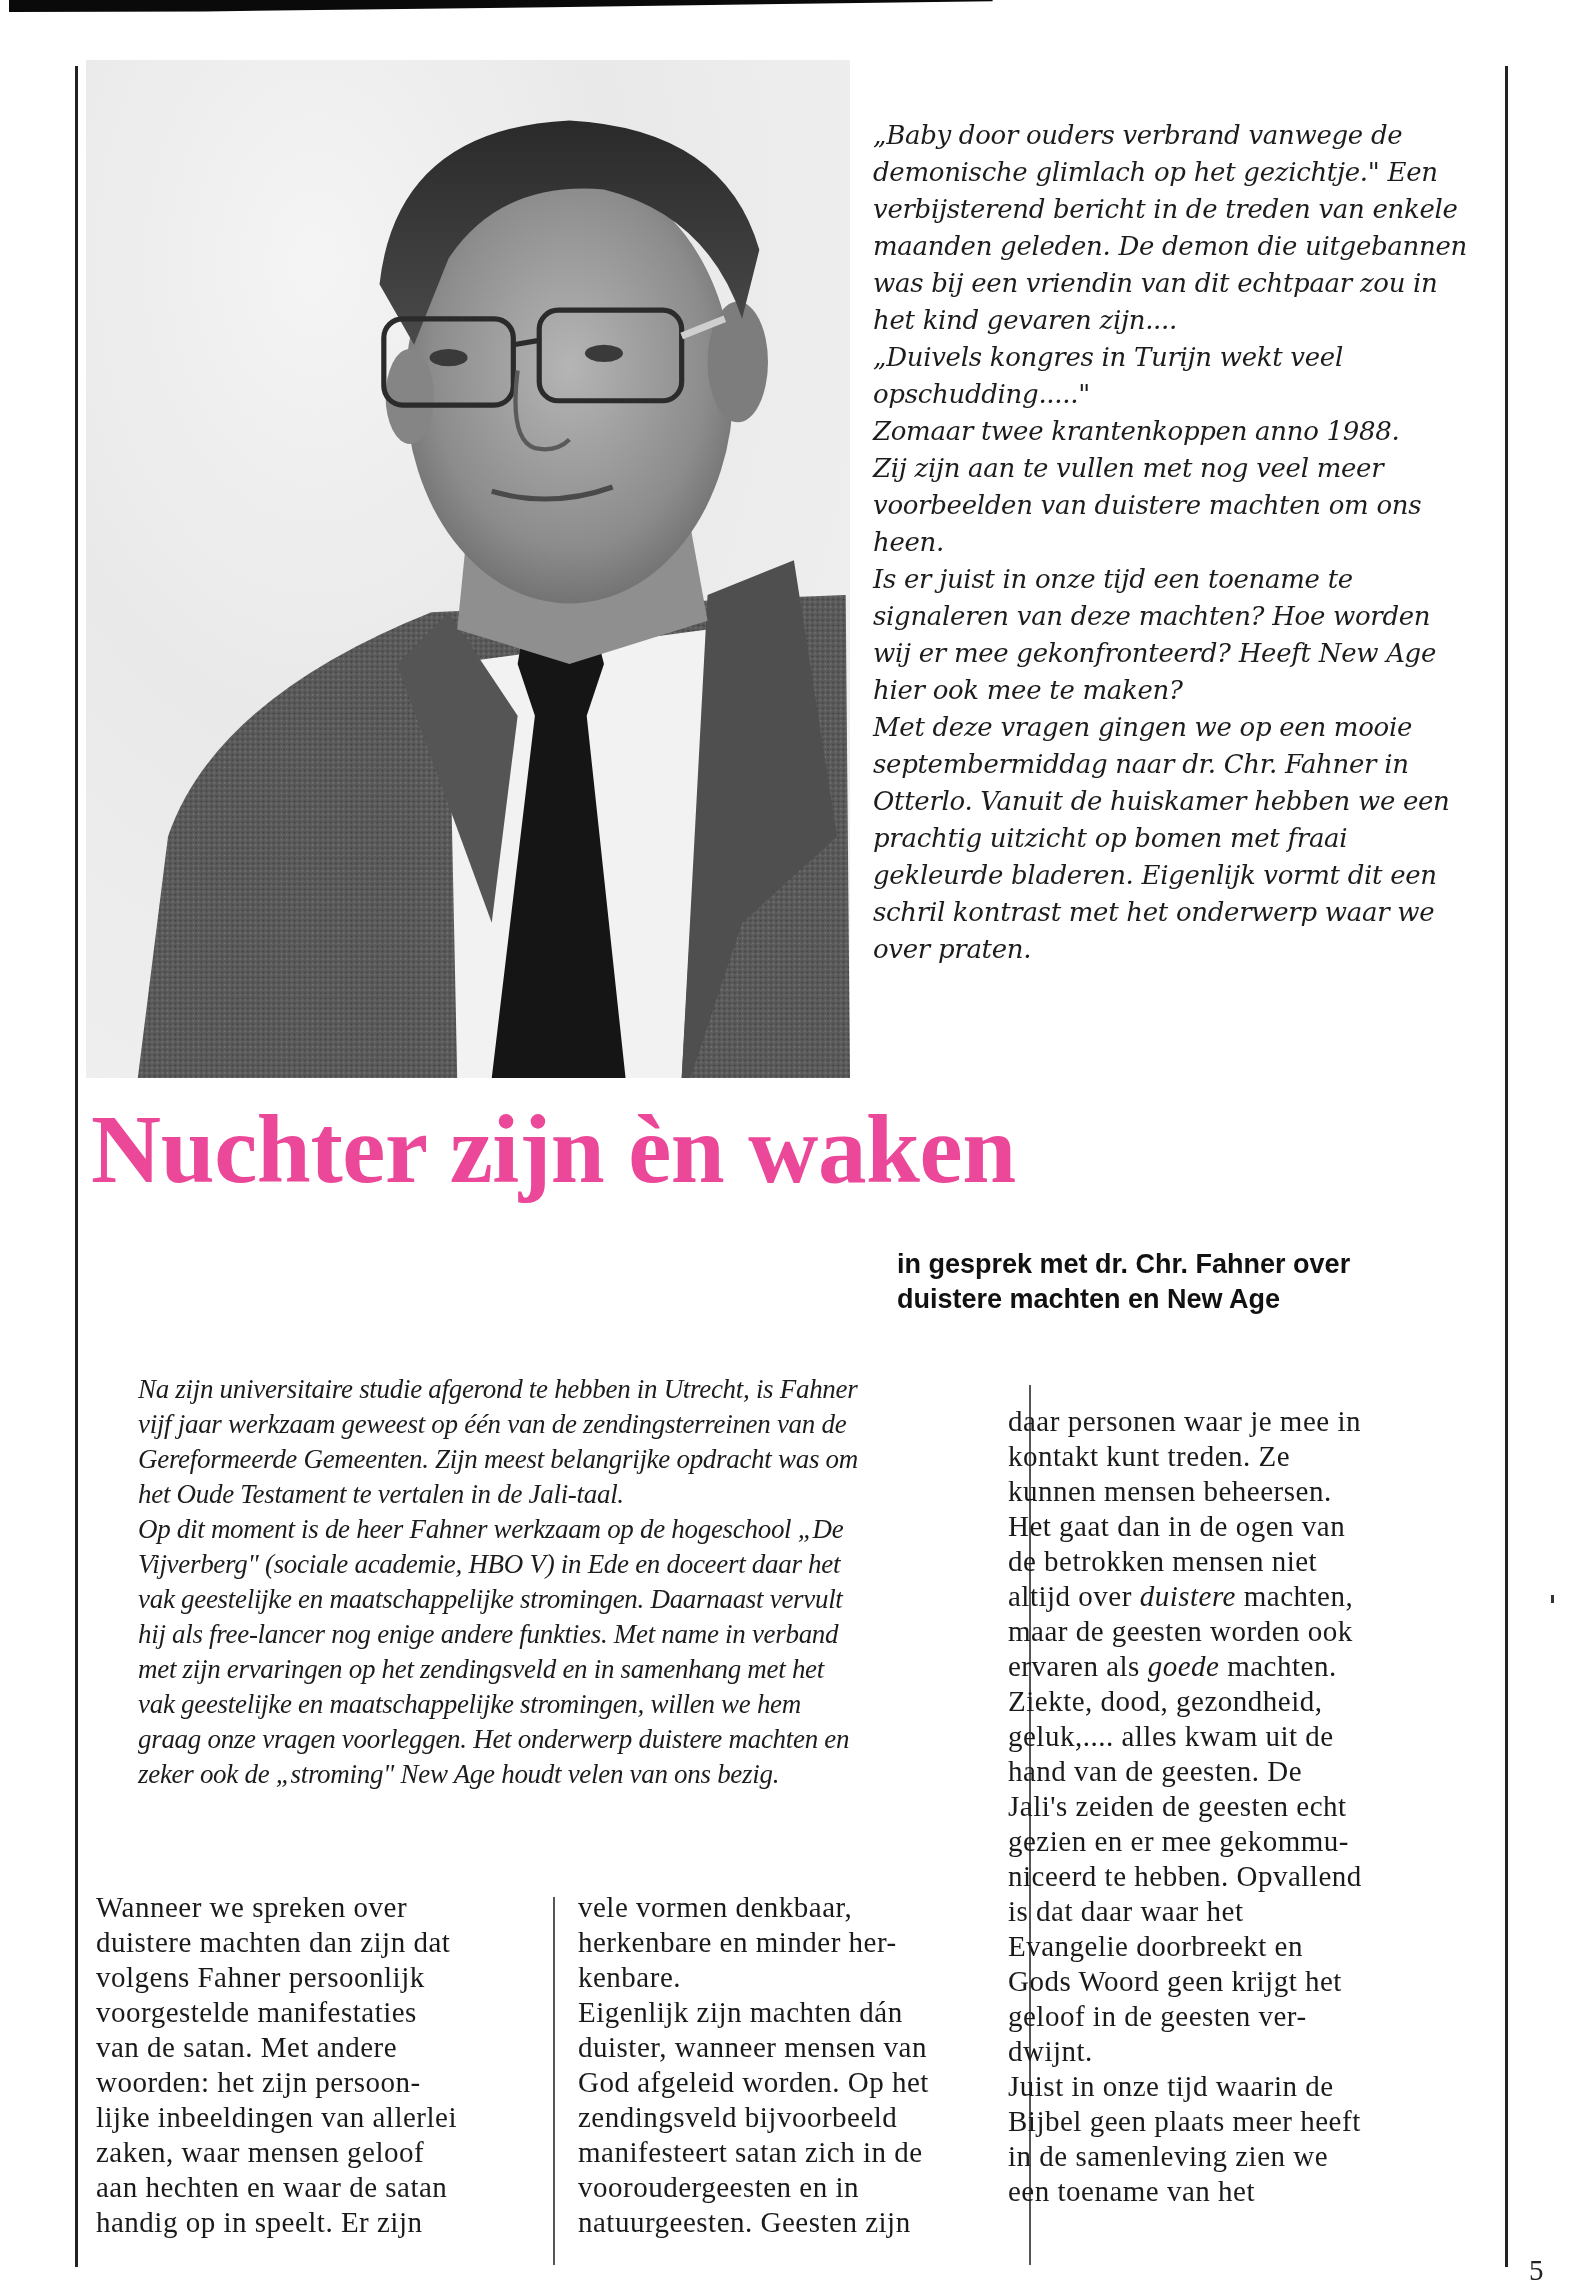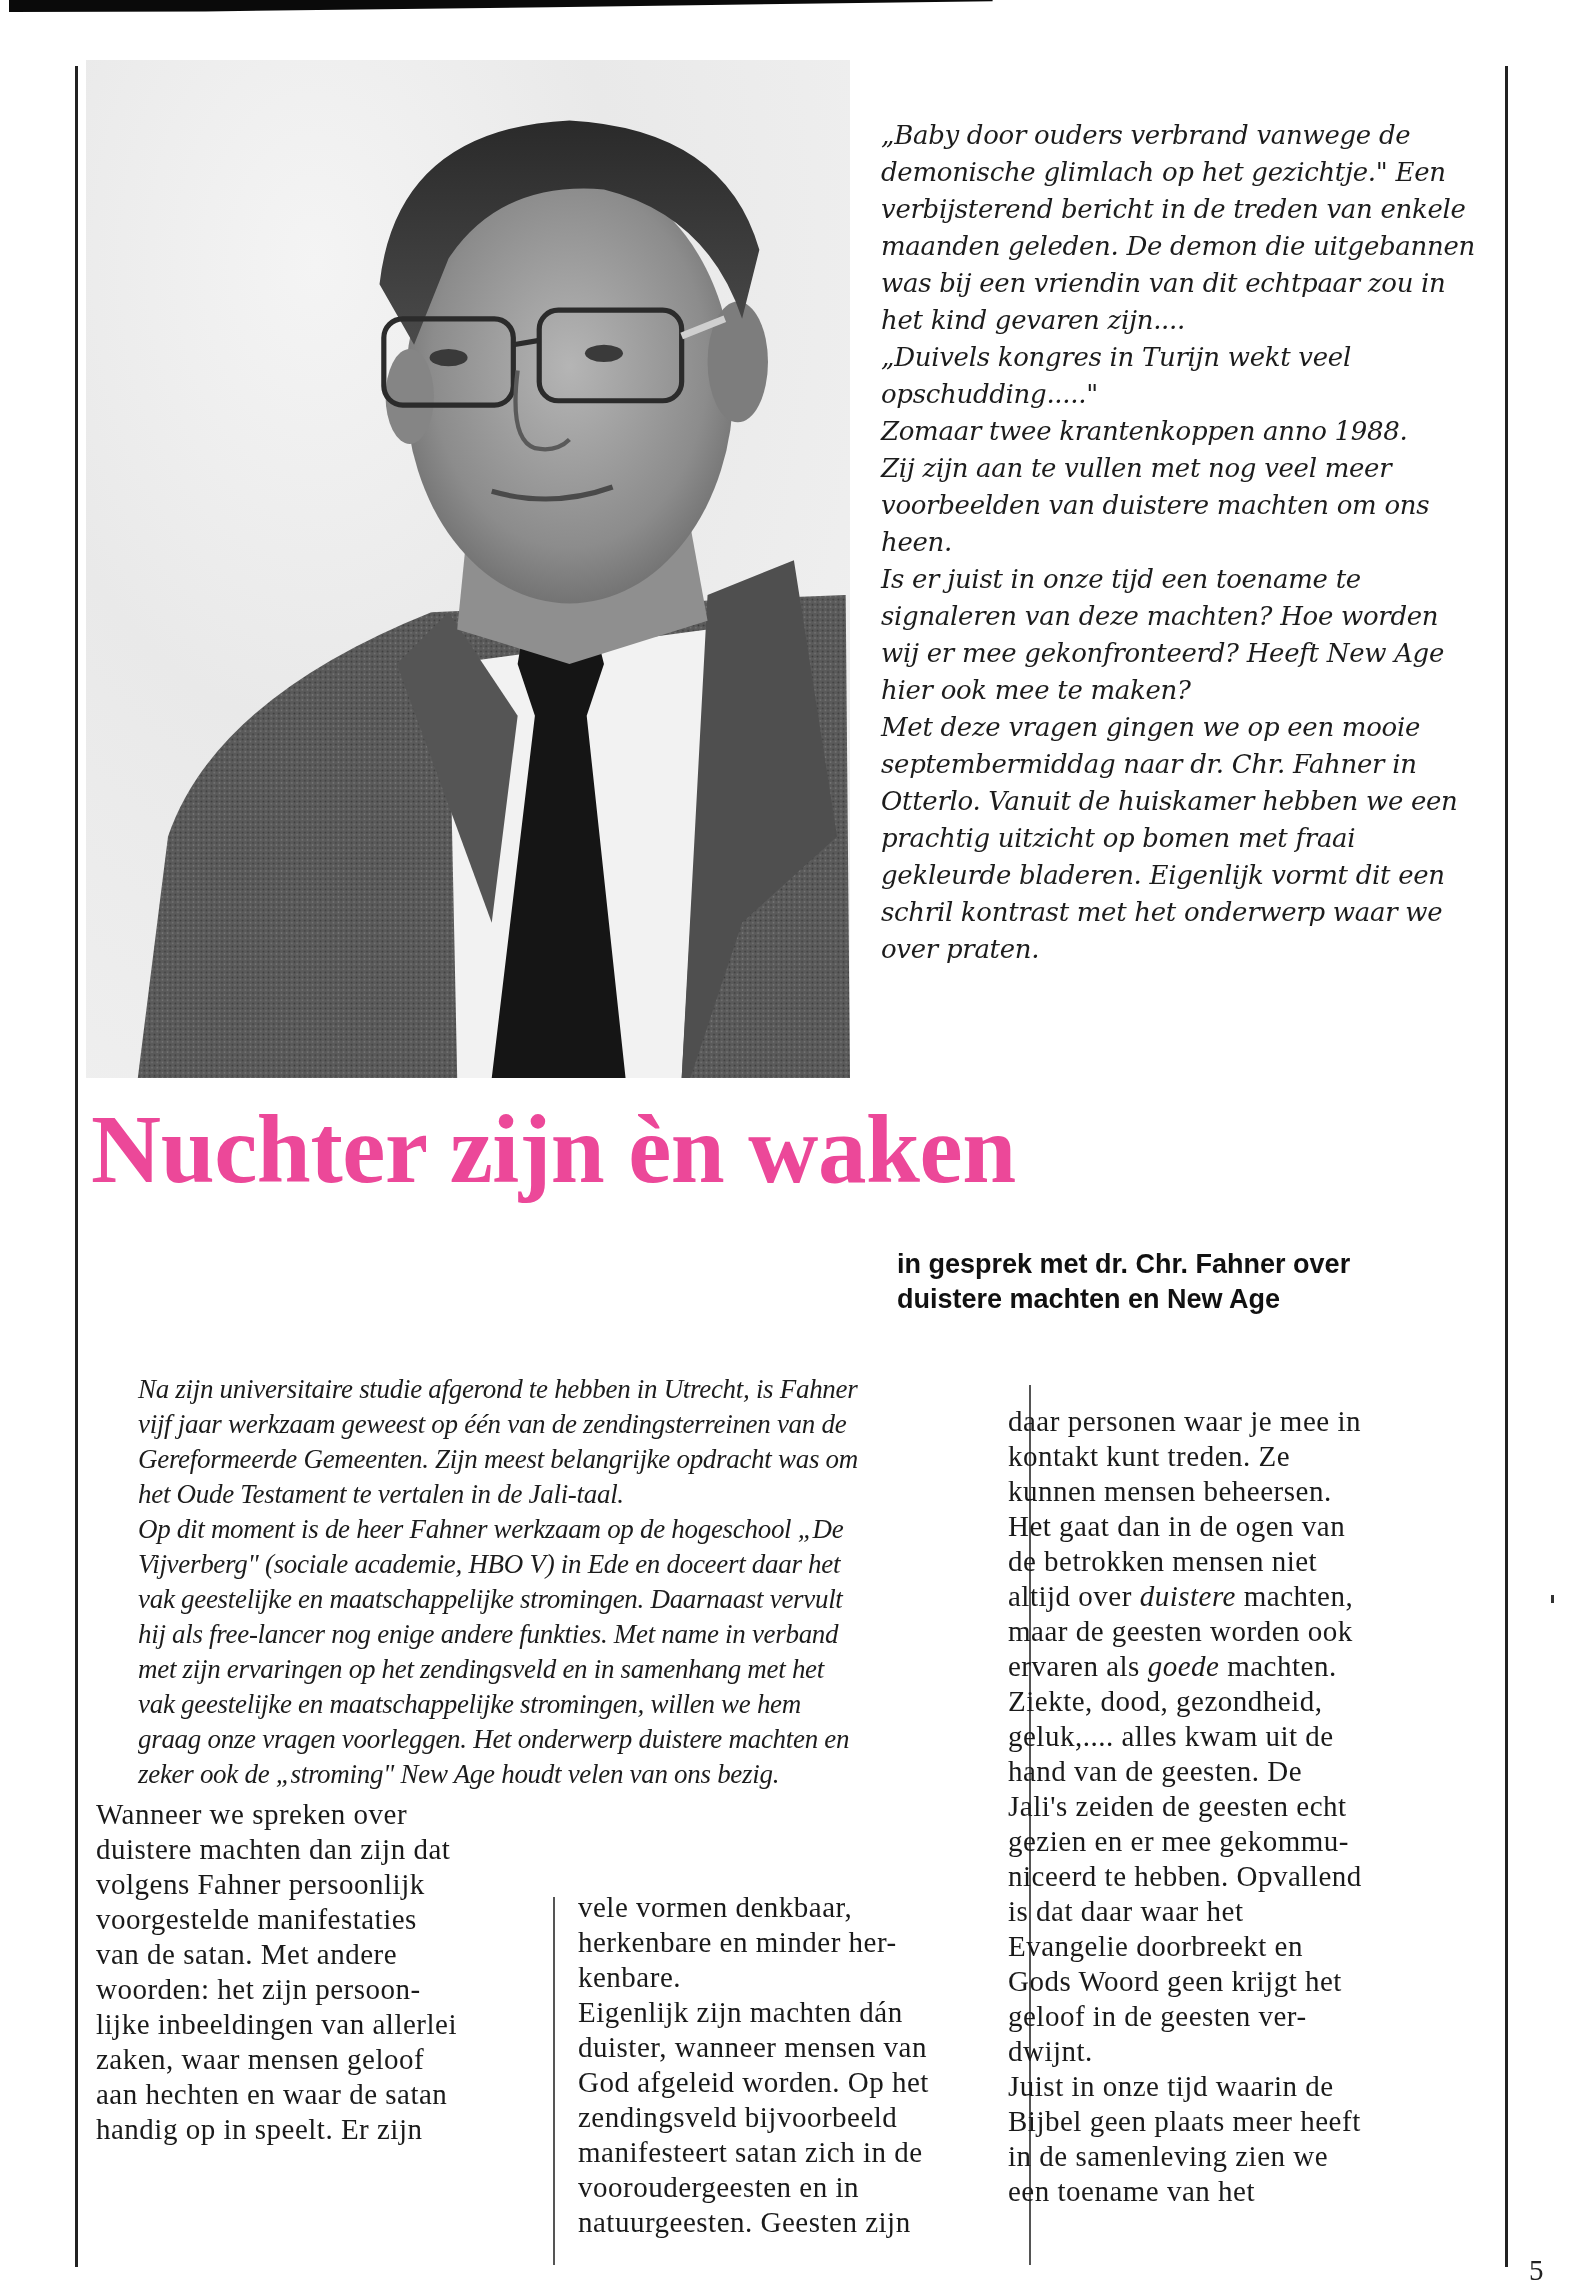--- a/index.html
+++ b/index.html
@@ -7,34 +7,34 @@
   .abs { position: absolute; }
   .swash { left: 8.6px; top: 0; width: 984px; height: 12px; background: #0a0a0a;
            clip-path: polygon(0 0, 100% 0, 100% 10%, 55% 60%, 20% 95%, 0 100%); }
   .rule-v { background: #222; width: 2.6px; }
   .rule-thin { background: #555; width: 1.7px; }
   .photo { left: 86px; top: 60px; width: 764px; height: 1018px; overflow: hidden;
            background: radial-gradient(ellipse at 30% 20%, #f4f4f4 0%, #e9e9e9 40%, #f2f2f2 100%); }
   .photo svg { width: 100%; height: 100%; display: block; }
   .intro { left: 873px; top: 117px; width: 604px;
            font-family: "DejaVu Serif", serif; font-style: italic; font-size: 26px;
-           line-height: 37px; color: #1c1c1c; letter-spacing: -0.3px; margin-left: 8px; }
+           line-height: 37px; color: #1c1c1c; letter-spacing: -0.3px; }
   .intro p { margin: 0; }
   .headline { left: 91px; top: 1094px; font-family: "Liberation Serif", serif; font-weight: bold;
               font-size: 97px; line-height: 112px; color: #ec4899; letter-spacing: -0.4px; white-space: nowrap; }
   .subtitle { left: 897px; top: 1237px; width: 587px; font-family: "Liberation Sans", sans-serif;
               font-weight: bold; font-size: 27px; line-height: 35px; color: #111; margin-top: 10px; }
   .subtitle div { white-space: nowrap; }
   .lead { left: 91px; top: 1372px; width: 915px; font-family: "Liberation Serif", serif; font-style: italic;
           font-size: 27px; line-height: 35px; color: #1c1c1c; letter-spacing: -0.3px; margin-left: 47px; }
   .lead p { margin: 0; }
   .body-col { font-family: "Liberation Serif", serif; font-size: 29px; line-height: 35px; color: #1a1a1a;
               letter-spacing: 0.5px; }
   .body-col div { white-space: nowrap; }
-  .col1 { left: 96px; top: 1797px; width: 449px; }
+  .col1 { left: 96px; top: 1890px; width: 449px; }
   .col2 { left: 578px; top: 1890px; width: 440px; }
   .col3 { left: 1008px; top: 1404px; width: 440px; }
   .pageno { left: 1529px; top: 2254px; font-family: "Liberation Serif", serif; font-size: 29px; color: #222; }
   .speck { left: 1551px; top: 1595px; width: 2.6px; height: 7.8px; background: #333; }
   em { font-style: italic; }
 </style>
 </head>
 <body>
 
 <div class="abs swash"></div>

